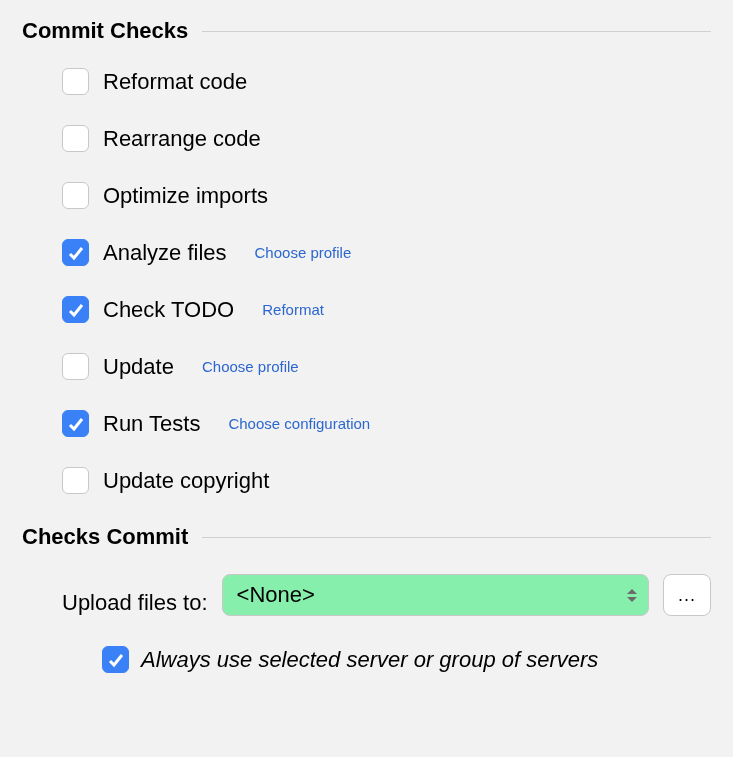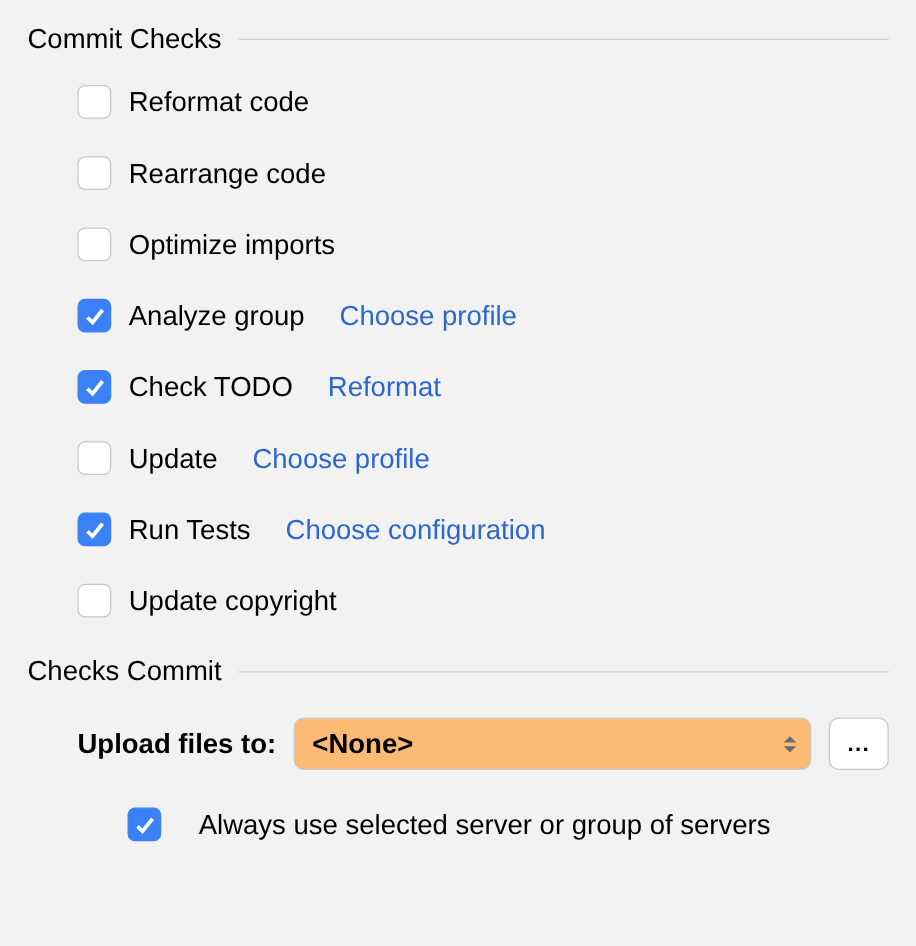--- a/index.html
+++ b/index.html
@@ -16,21 +16,21 @@
       font-size: 22px;
       color: #000;
     }
     .section-header {
       display: flex;
       align-items: center;
       margin-bottom: 24px;
     }
     .section-title {
       font-size: 22px;
-      font-weight: 400;
+      font-weight: 700;
       color: #000;
       white-space: nowrap;
     }
     .section-divider {
       flex: 1;
       height: 1px;
       background: #d0d0d0;
       margin-left: 14px;
     }
     .section-body {
@@ -66,43 +66,42 @@
       stroke: #fff;
       stroke-width: 3;
       fill: none;
     }
     .check-label {
       color: #000;
       font-size: 22px;
     }
     .link {
       color: #2c66cf;
-      font-size: 22px;
+      font-size: 15px;
       cursor: pointer;
       margin-left: 14px;
     }
     .after-section {
       margin-top: 30px;
     }
     .upload-row {
       display: flex;
-      align-items: center;
+      align-items: flex-end;
       gap: 14px;
       padding-left: 40px;
       margin-bottom: 30px;
-      font-weight: bold;
     }
     .upload-label {
       font-size: 22px;
       color: #000;
     }
     .select-box {
       flex: 1;
       height: 42px;
-      background: #fdba74;
+      background: #86efac;
       border: 1px solid #c8c8c8;
       border-radius: 8px;
       display: flex;
       align-items: center;
       justify-content: space-between;
       padding: 0 10px 0 14px;
       cursor: pointer;
       font-size: 22px;
     }
     .select-arrows {
@@ -126,22 +125,23 @@
       align-items: center;
       justify-content: center;
       cursor: pointer;
       font-size: 18px;
       color: #000;
       letter-spacing: 1px;
     }
     .always-row {
       display: flex;
       align-items: center;
-      gap: 30px;
+      gap: 12px;
       padding-left: 80px;
+      font-style: italic;
     }
   </style>
 </head>
 <body>
 
 <div class="section-header">
   <span class="section-title">Commit Checks</span>
   <div class="section-divider"></div>
 </div>
 
@@ -158,21 +158,21 @@
     <div class="check-row">
       <div class="checkbox unchecked"></div>
       <span class="check-label">Optimize imports</span>
     </div>
     <div class="check-row">
       <div class="checkbox checked">
         <svg viewBox="0 0 18 18">
           <polyline points="3,10 7,14 15,4"></polyline>
         </svg>
       </div>
-      <span class="check-label">Analyze group</span>
+      <span class="check-label">Analyze files</span>
       <span class="link">Choose profile</span>
     </div>
     <div class="check-row">
       <div class="checkbox checked">
         <svg viewBox="0 0 18 18">
           <polyline points="3,10 7,14 15,4"></polyline>
         </svg>
       </div>
       <span class="check-label">Check TODO</span>
       <span class="link">Reformat</span>

